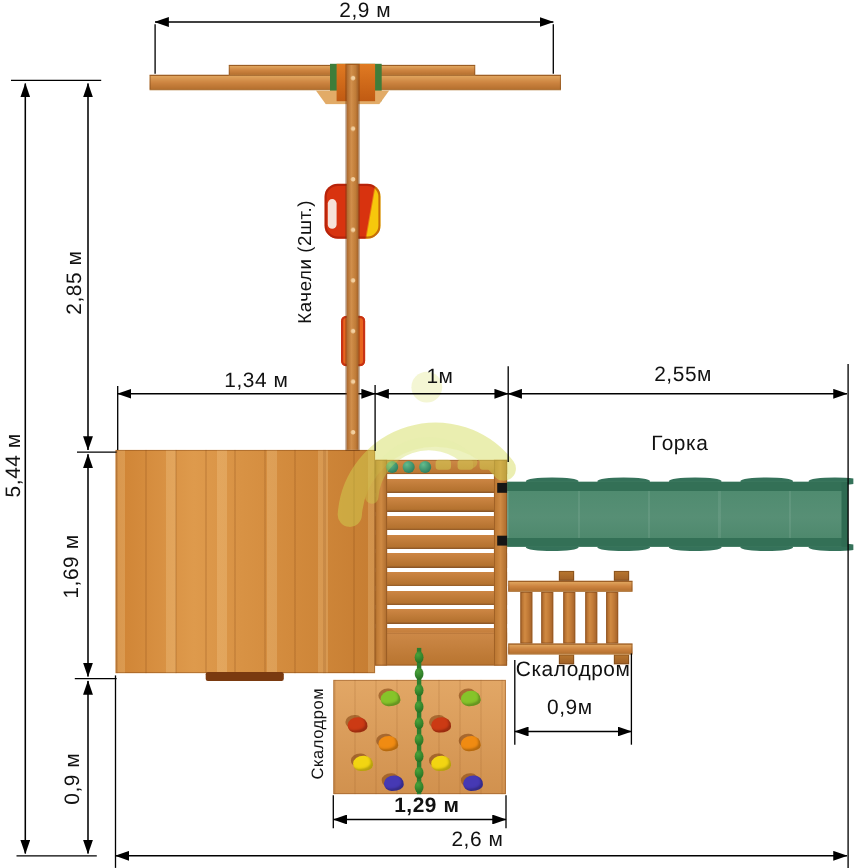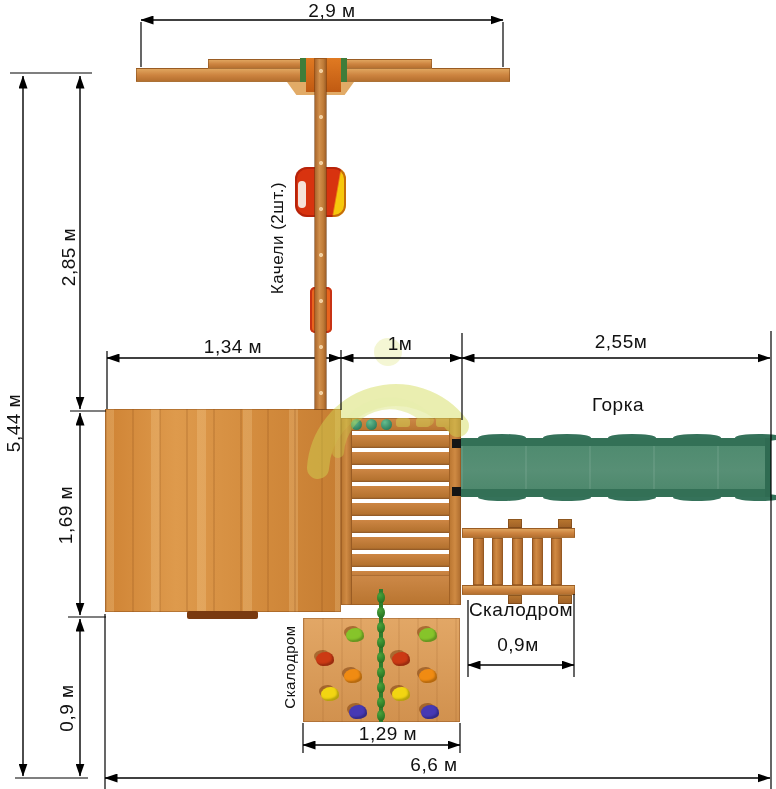--- a/index.html
+++ b/index.html
@@ -193,16 +193,16 @@
   <div class="lbl vert" style="left:65px;top:515px;">1,69 м</div>
   <div class="lbl vert" style="left:66px;top:708px;">0,9 м</div>
   <div class="lbl vert mid" style="left:277px;top:238px;">Качели (2шт.)</div>
   <div class="lbl" style="left:233px;top:346px;">1,34 м</div>
   <div class="lbl" style="left:400px;top:343px;">1м</div>
   <div class="lbl" style="left:621px;top:341px;">2,55м</div>
   <div class="lbl" style="left:618px;top:404px;">Горка</div>
   <div class="lbl" style="left:521px;top:609px;">Скалодром</div>
   <div class="lbl" style="left:518px;top:644px;">0,9м</div>
   <div class="lbl vert small" style="left:289px;top:667px;">Скалодром</div>
-  <div class="lbl" style="left:388px;top:733px;">1,29 м</div>
-  <div class="lbl" style="left:434px;top:764px;">6,6 м</div>
+  <div class="lbl" style="left:388px;top:733px;font-weight:bold;">1,29 м</div>
+  <div class="lbl" style="left:434px;top:764px;">2,6 м</div>
 
 </div>
 
 </body></html>

